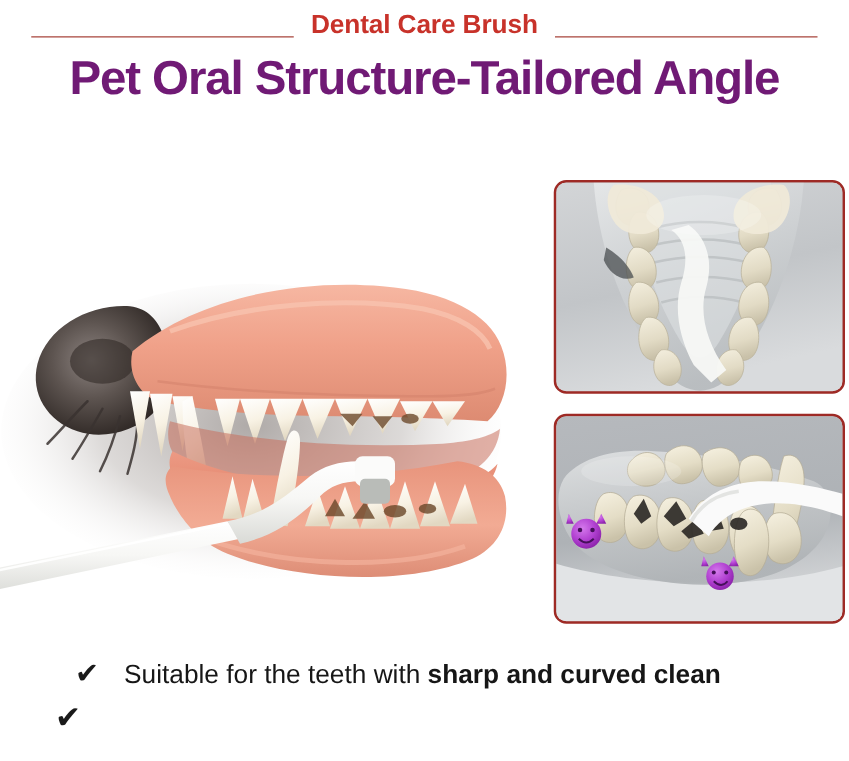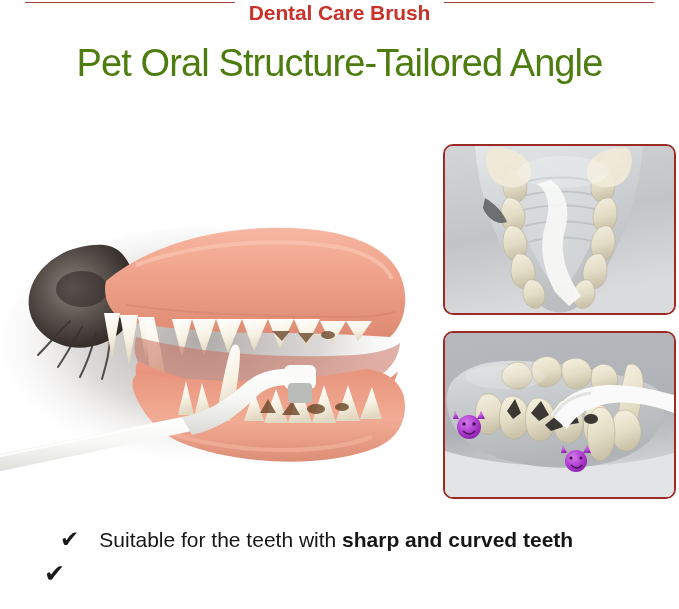--- a/index.html
+++ b/index.html
@@ -9,35 +9,35 @@
     background:#ffffff;
     font-family:"Liberation Sans", sans-serif;
     overflow:hidden;
     position:relative;
   }
   .page{position:relative;width:679px;height:609px;background:#fff;overflow:hidden;}
 
   
   .kicker{
     position:absolute;left:0;top:2px;width:679px;height:28px;
-    display:flex;align-items:flex-start;justify-content:center;gap:14px;
+    display:flex;align-items:flex-end;justify-content:center;gap:14px;
   }
   .kicker .rule{height:0;border-top:1px solid #a8453c;flex:0 0 auto;}
   .kicker .rule.left{width:210px;}
   .kicker .rule.right{width:210px;}
   .kicker .ktext{
     color:#c8322a;font-size:21px;font-weight:bold;white-space:nowrap;
     letter-spacing:-0.1px;line-height:1;
   }
 
   
   .headline{
     position:absolute;left:0;top:42px;width:679px;
-    text-align:center;color:#4d7c0f;
-    font-size:38px;font-weight:normal;letter-spacing:-0.9px;
+    text-align:center;color:#701a75;
+    font-size:38px;font-weight:bold;letter-spacing:-0.9px;
     line-height:1.15;white-space:nowrap;
   }
 
   
   .illus{
     position:absolute;left:-14px;top:185px;width:450px;height:330px;
   }
   .illus svg{display:block;width:100%;height:100%;}
 
   
@@ -349,21 +349,21 @@
       </g>
 
       <ellipse cx="60" cy="44" rx="40" ry="12" fill="#ffffff" opacity="0.18"></ellipse>
     </svg>
   </div>
 
   <div class="bullets">
 
     <div class="bullet b1">
       <span class="tick">✔</span>
-      <span class="btext"><span>Suitable for the teeth with </span><b>sharp and curved teeth</b></span>
+      <span class="btext"><span>Suitable for the teeth with </span><b>sharp and curved clean</b></span>
     </div>
 
     <div class="bullet b2">
       <span class="tick">✔</span>
     </div>
 
   </div>
 
 </div>
 

